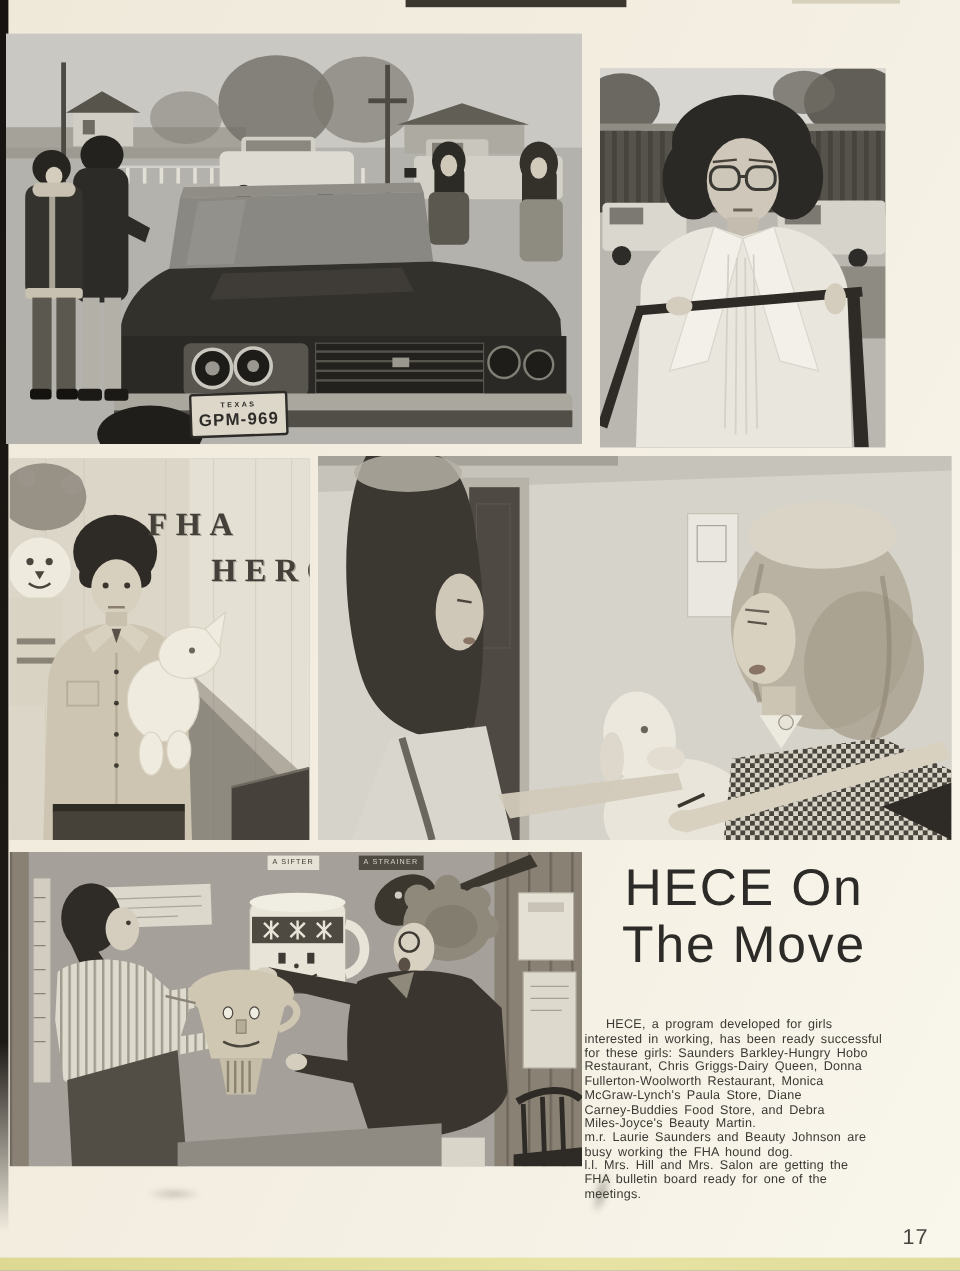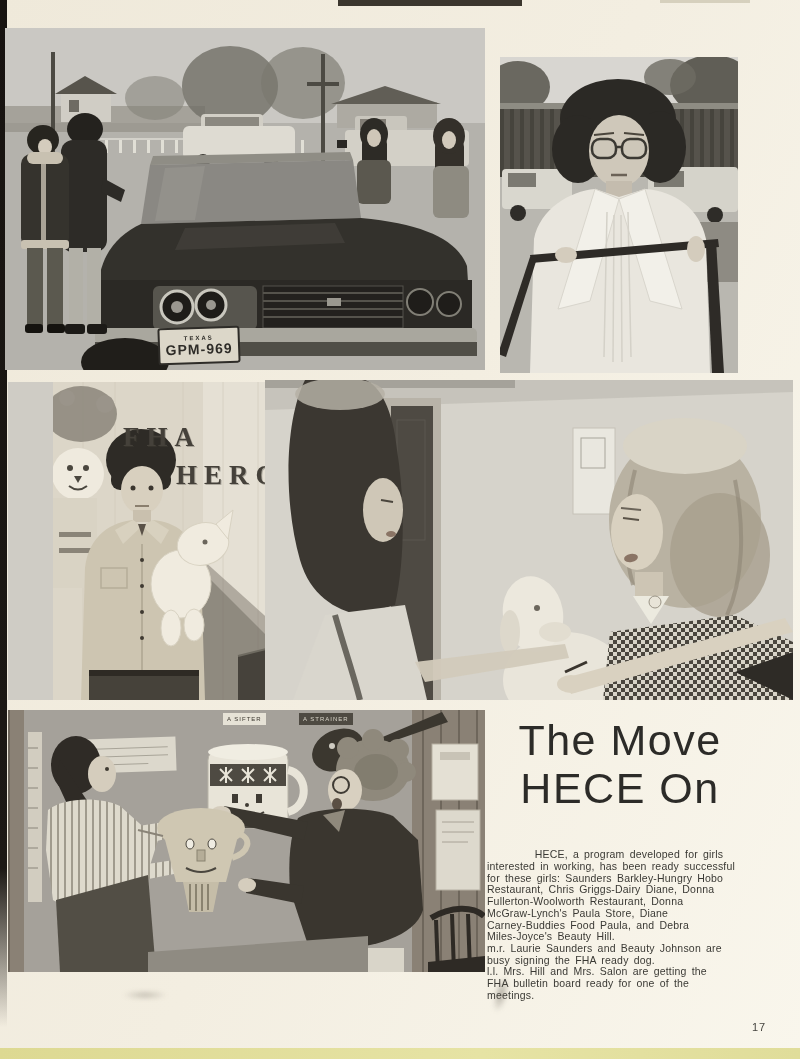--- a/index.html
+++ b/index.html
@@ -11,21 +11,21 @@
   .binding-strip{position:absolute;left:0;top:0;width:7px;height:1059px;
     background:linear-gradient(to bottom,#171310 0%,#1d1915 82%,rgba(29,25,21,0) 97%);}
   .top-sliver{position:absolute;left:338px;top:0;width:184px;height:6px;background:#3b362e;}
   .top-sliver2{position:absolute;left:660px;top:0;width:90px;height:3px;background:#c9c3ae;opacity:.7;}
   .bottom-strip{position:absolute;left:0;bottom:0;width:800px;height:11px;
     background:linear-gradient(to right,#ddd992,#e6e3a4 60%,#e0dd9a);}
   .photo{position:absolute;overflow:hidden;background:#cfccc5;}
   .photo svg{display:block;width:100%;height:100%;}
   .photo-car{left:5px;top:28px;width:480px;height:342px;}
   .photo-teacher{left:500px;top:57px;width:238px;height:316px;}
-  .photo-fha{left:8px;top:382px;width:250px;height:318px;padding-left:45px;}
+  .photo-fha{left:8px;top:382px;width:250px;height:318px;}
   .photo-signing{left:265px;top:380px;width:528px;height:320px;}
   .photo-bulletin{left:8px;top:710px;width:477px;height:262px;}
   
   .plate{position:absolute;left:153px;top:299px;width:78px;height:33px;
     background:#dcd7c9;border:2px solid #2e2c28;border-radius:3px;
     transform:rotate(-2deg);display:flex;flex-direction:column;align-items:center;justify-content:center;
     color:#2e2c28;line-height:1;}
   .plate-state{font-size:6px;letter-spacing:2px;font-weight:bold;}
   .plate-number{font-size:14px;font-weight:bold;letter-spacing:1px;margin-top:1px;}
   .fha-word{position:absolute;font-family:"Liberation Serif",serif;font-weight:bold;
@@ -33,22 +33,22 @@
   .fha-word.l1{left:115px;top:40px;}
   .fha-word.l2{left:168px;top:78px;}
   .board-tag{position:absolute;font-size:6px;letter-spacing:1px;padding:3px 4px;line-height:1;}
   .tag-sifter{left:215px;top:3px;background:#e6e2d6;color:#3a362f;}
   .tag-strainer{left:291px;top:3px;background:#4e4a42;color:#d9d5c9;}
   
   .article{position:absolute;left:487px;top:716px;width:266px;color:#2c2b28;}
   .title{font-size:43px;line-height:1.12;letter-spacing:1.5px;text-align:center;font-weight:400;}
   .body-text{margin-top:37px;font-size:10.5px;line-height:11.7px;color:#3a3934;
     letter-spacing:.2px;word-spacing:2px;text-align:left;}
-  .body-text .line.indent{padding-left:18px;text-align:center;}
-  .page-number{position:absolute;left:752px;top:1021px;font-size:11px;color:#45443f;letter-spacing:1px;}
+  .body-text .line.indent{padding-left:18px;}
+  .page-number{position:absolute;left:752px;top:1021px;font-size:18px;color:#45443f;letter-spacing:1px;}
   .smudge{position:absolute;border-radius:50%;filter:blur(2px);}
   .smudge-a{left:494px;top:975px;width:14px;height:38px;
     background:radial-gradient(ellipse at center,rgba(90,85,75,.45),rgba(90,85,75,0) 70%);transform:rotate(15deg);}
   .smudge-b{left:122px;top:990px;width:46px;height:10px;
     background:radial-gradient(ellipse at center,rgba(90,85,75,.30),rgba(90,85,75,0) 70%);}
 </style>
 </head>
 <body>
 
 <div class="page">
@@ -482,34 +482,34 @@
         <line x1="460" y1="204" x2="462" y2="262" stroke="#2e2a25" stroke-width="4"></line>
         <polygon points="420,252 477,246 477,262 420,262" fill="#2e2a25"></polygon>
       </g>
     </svg>
     <div class="board-tag tag-sifter">A SIFTER</div>
     <div class="board-tag tag-strainer">A STRAINER</div>
   </figure>
 
   <section class="article">
     <h1 class="title" style="margin:0;font-weight:400;">
+      <div>HECE On</div>
       <div>The Move</div>
-      <div>HECE On</div>
     </h1>
     <div class="body-text">
       <div class="line indent">HECE, a program developed for girls</div>
       <div class="line">interested in working, has been ready successful</div>
       <div class="line">for these girls: Saunders Barkley-Hungry Hobo</div>
-      <div class="line">Restaurant, Chris Griggs-Dairy Diane, Donna</div>
-      <div class="line">Fullerton-Woolworth Restaurant, Donna</div>
+      <div class="line">Restaurant, Chris Griggs-Dairy Queen, Donna</div>
+      <div class="line">Fullerton-Woolworth Restaurant, Monica</div>
       <div class="line">McGraw-Lynch's Paula Store, Diane</div>
-      <div class="line">Carney-Buddies Food Paula, and Debra</div>
-      <div class="line">Miles-Joyce's Beauty Hill.</div>
+      <div class="line">Carney-Buddies Food Store, and Debra</div>
+      <div class="line">Miles-Joyce's Beauty Martin.</div>
       <div class="line">m.r. Laurie Saunders and Beauty Johnson are</div>
-      <div class="line">busy signing the FHA ready dog.</div>
+      <div class="line">busy working the FHA hound dog.</div>
       <div class="line">l.l. Mrs. Hill and Mrs. Salon are getting the</div>
       <div class="line">FHA bulletin board ready for one of the</div>
       <div class="line">meetings.</div>
     </div>
   </section>
 
   <div class="page-number">17</div>
 
   <div class="smudge smudge-a"></div>
   <div class="smudge smudge-b"></div>

